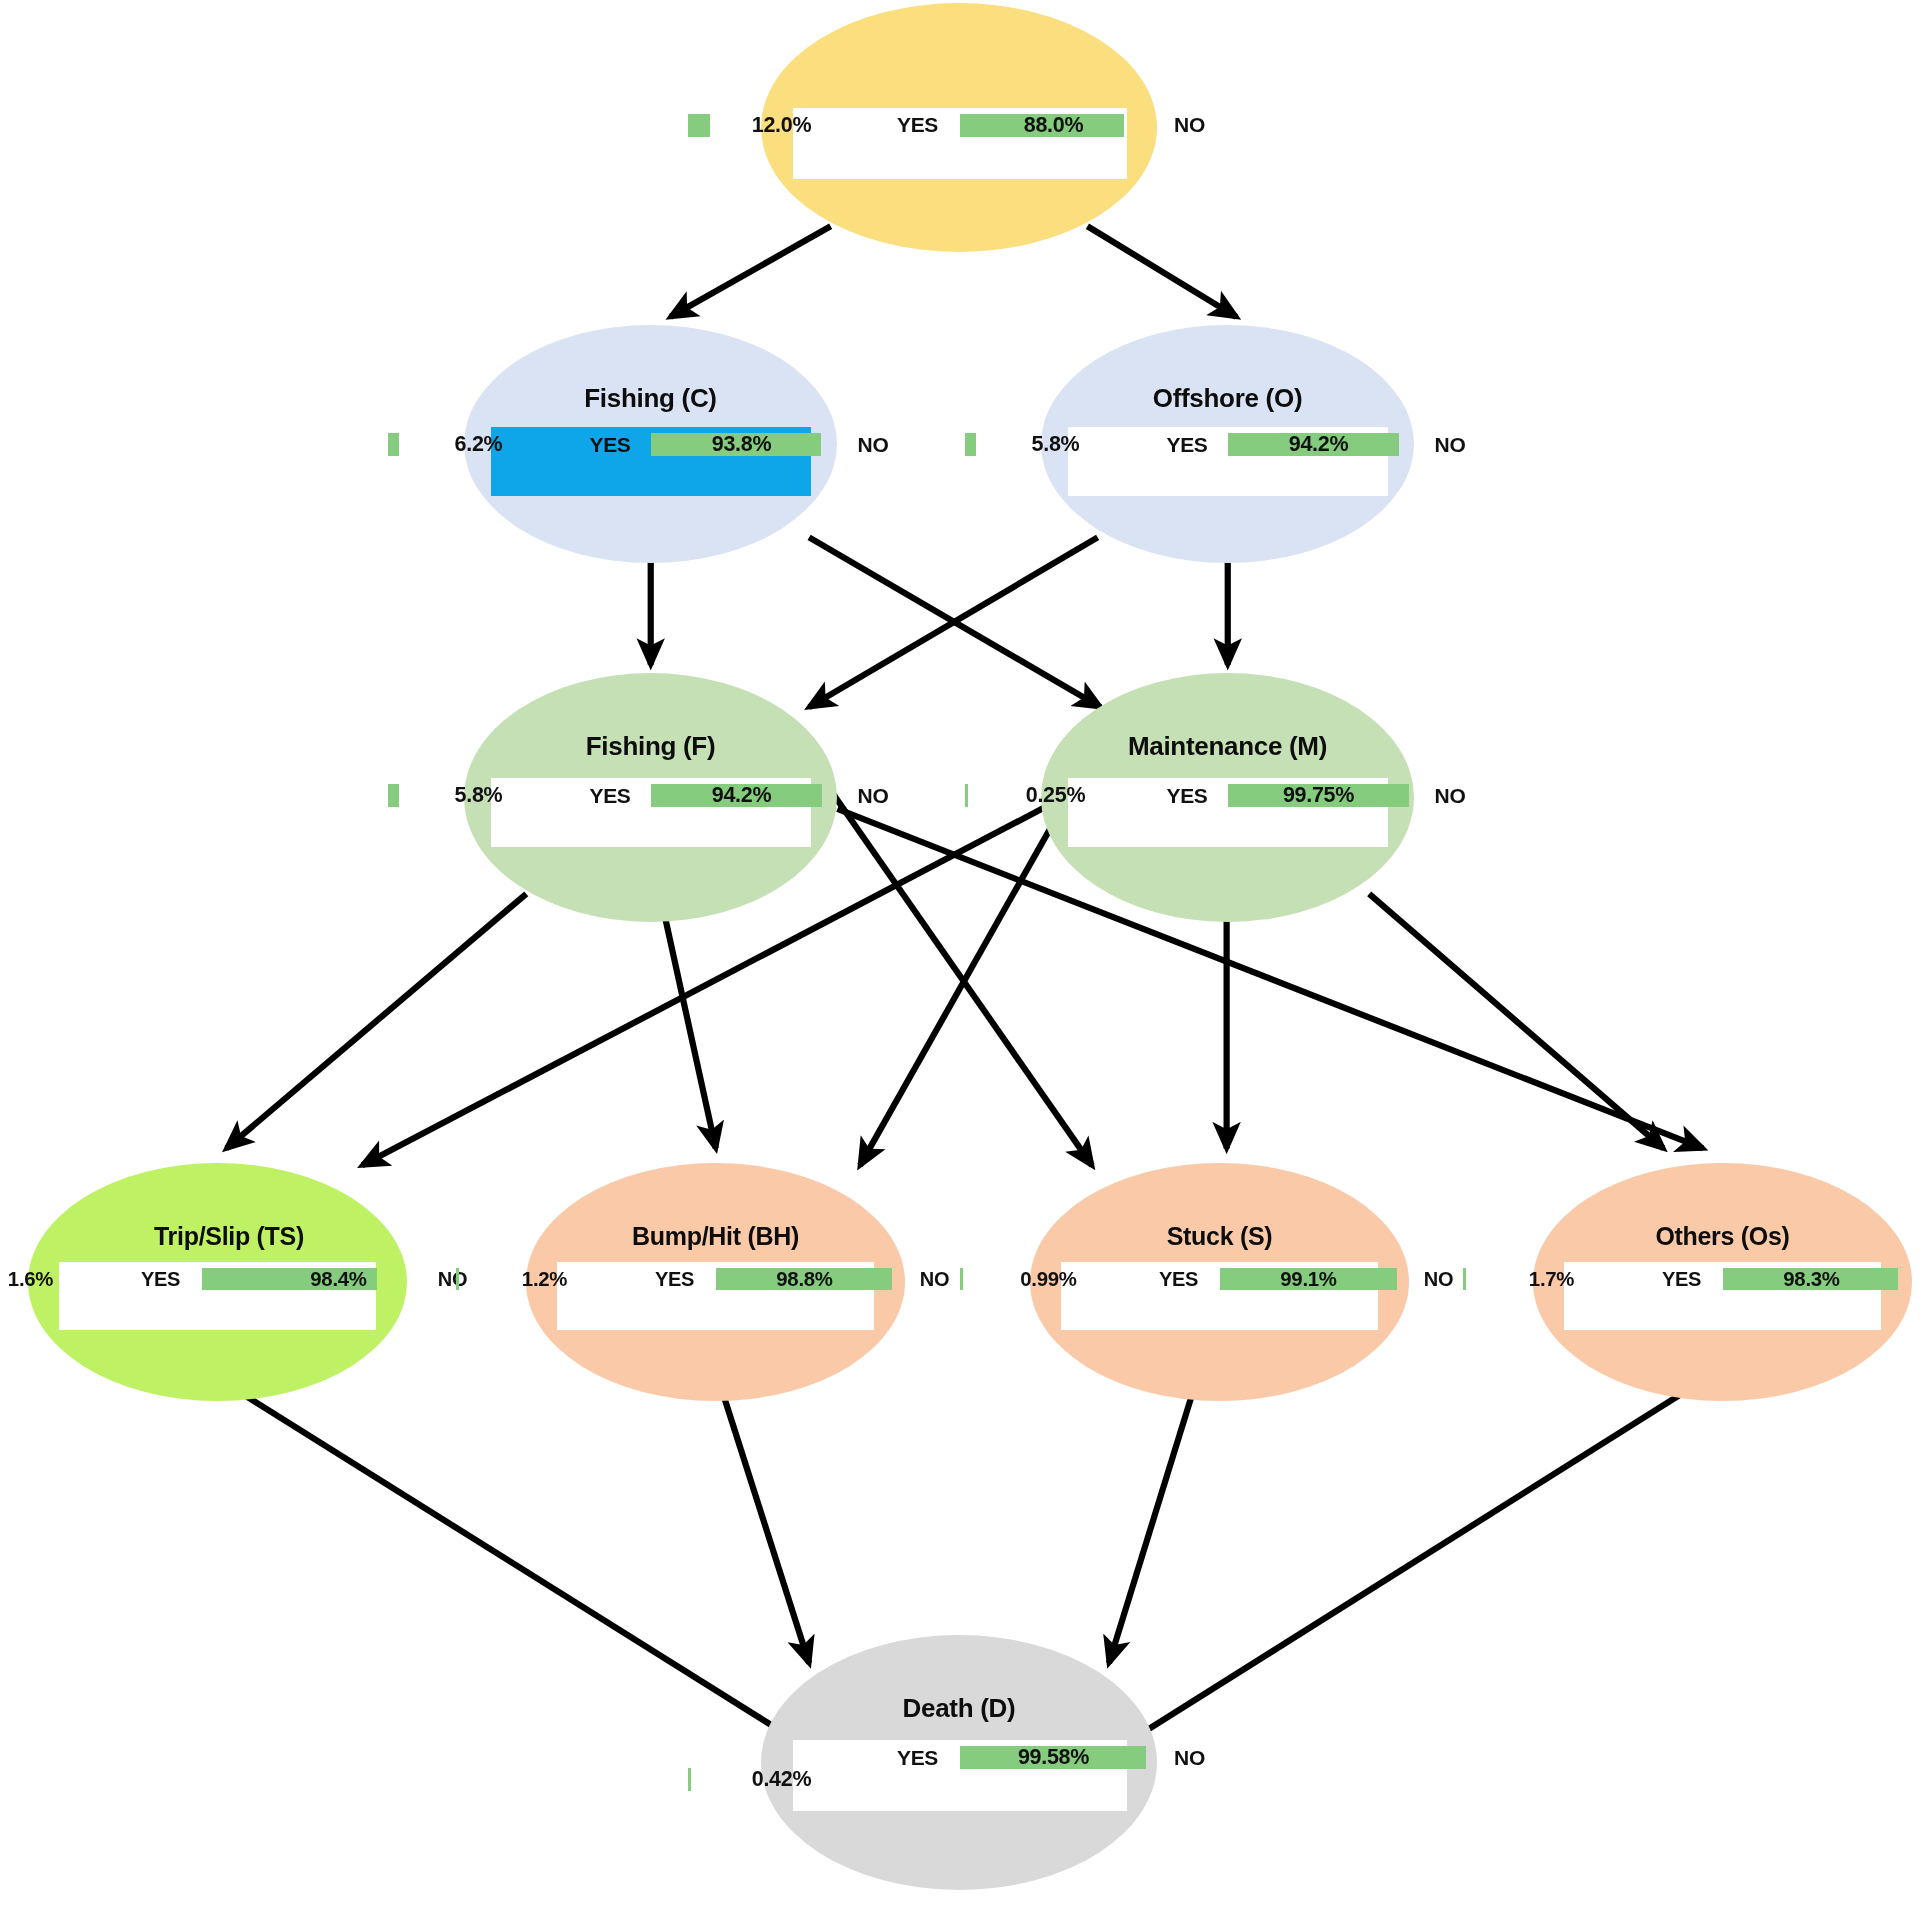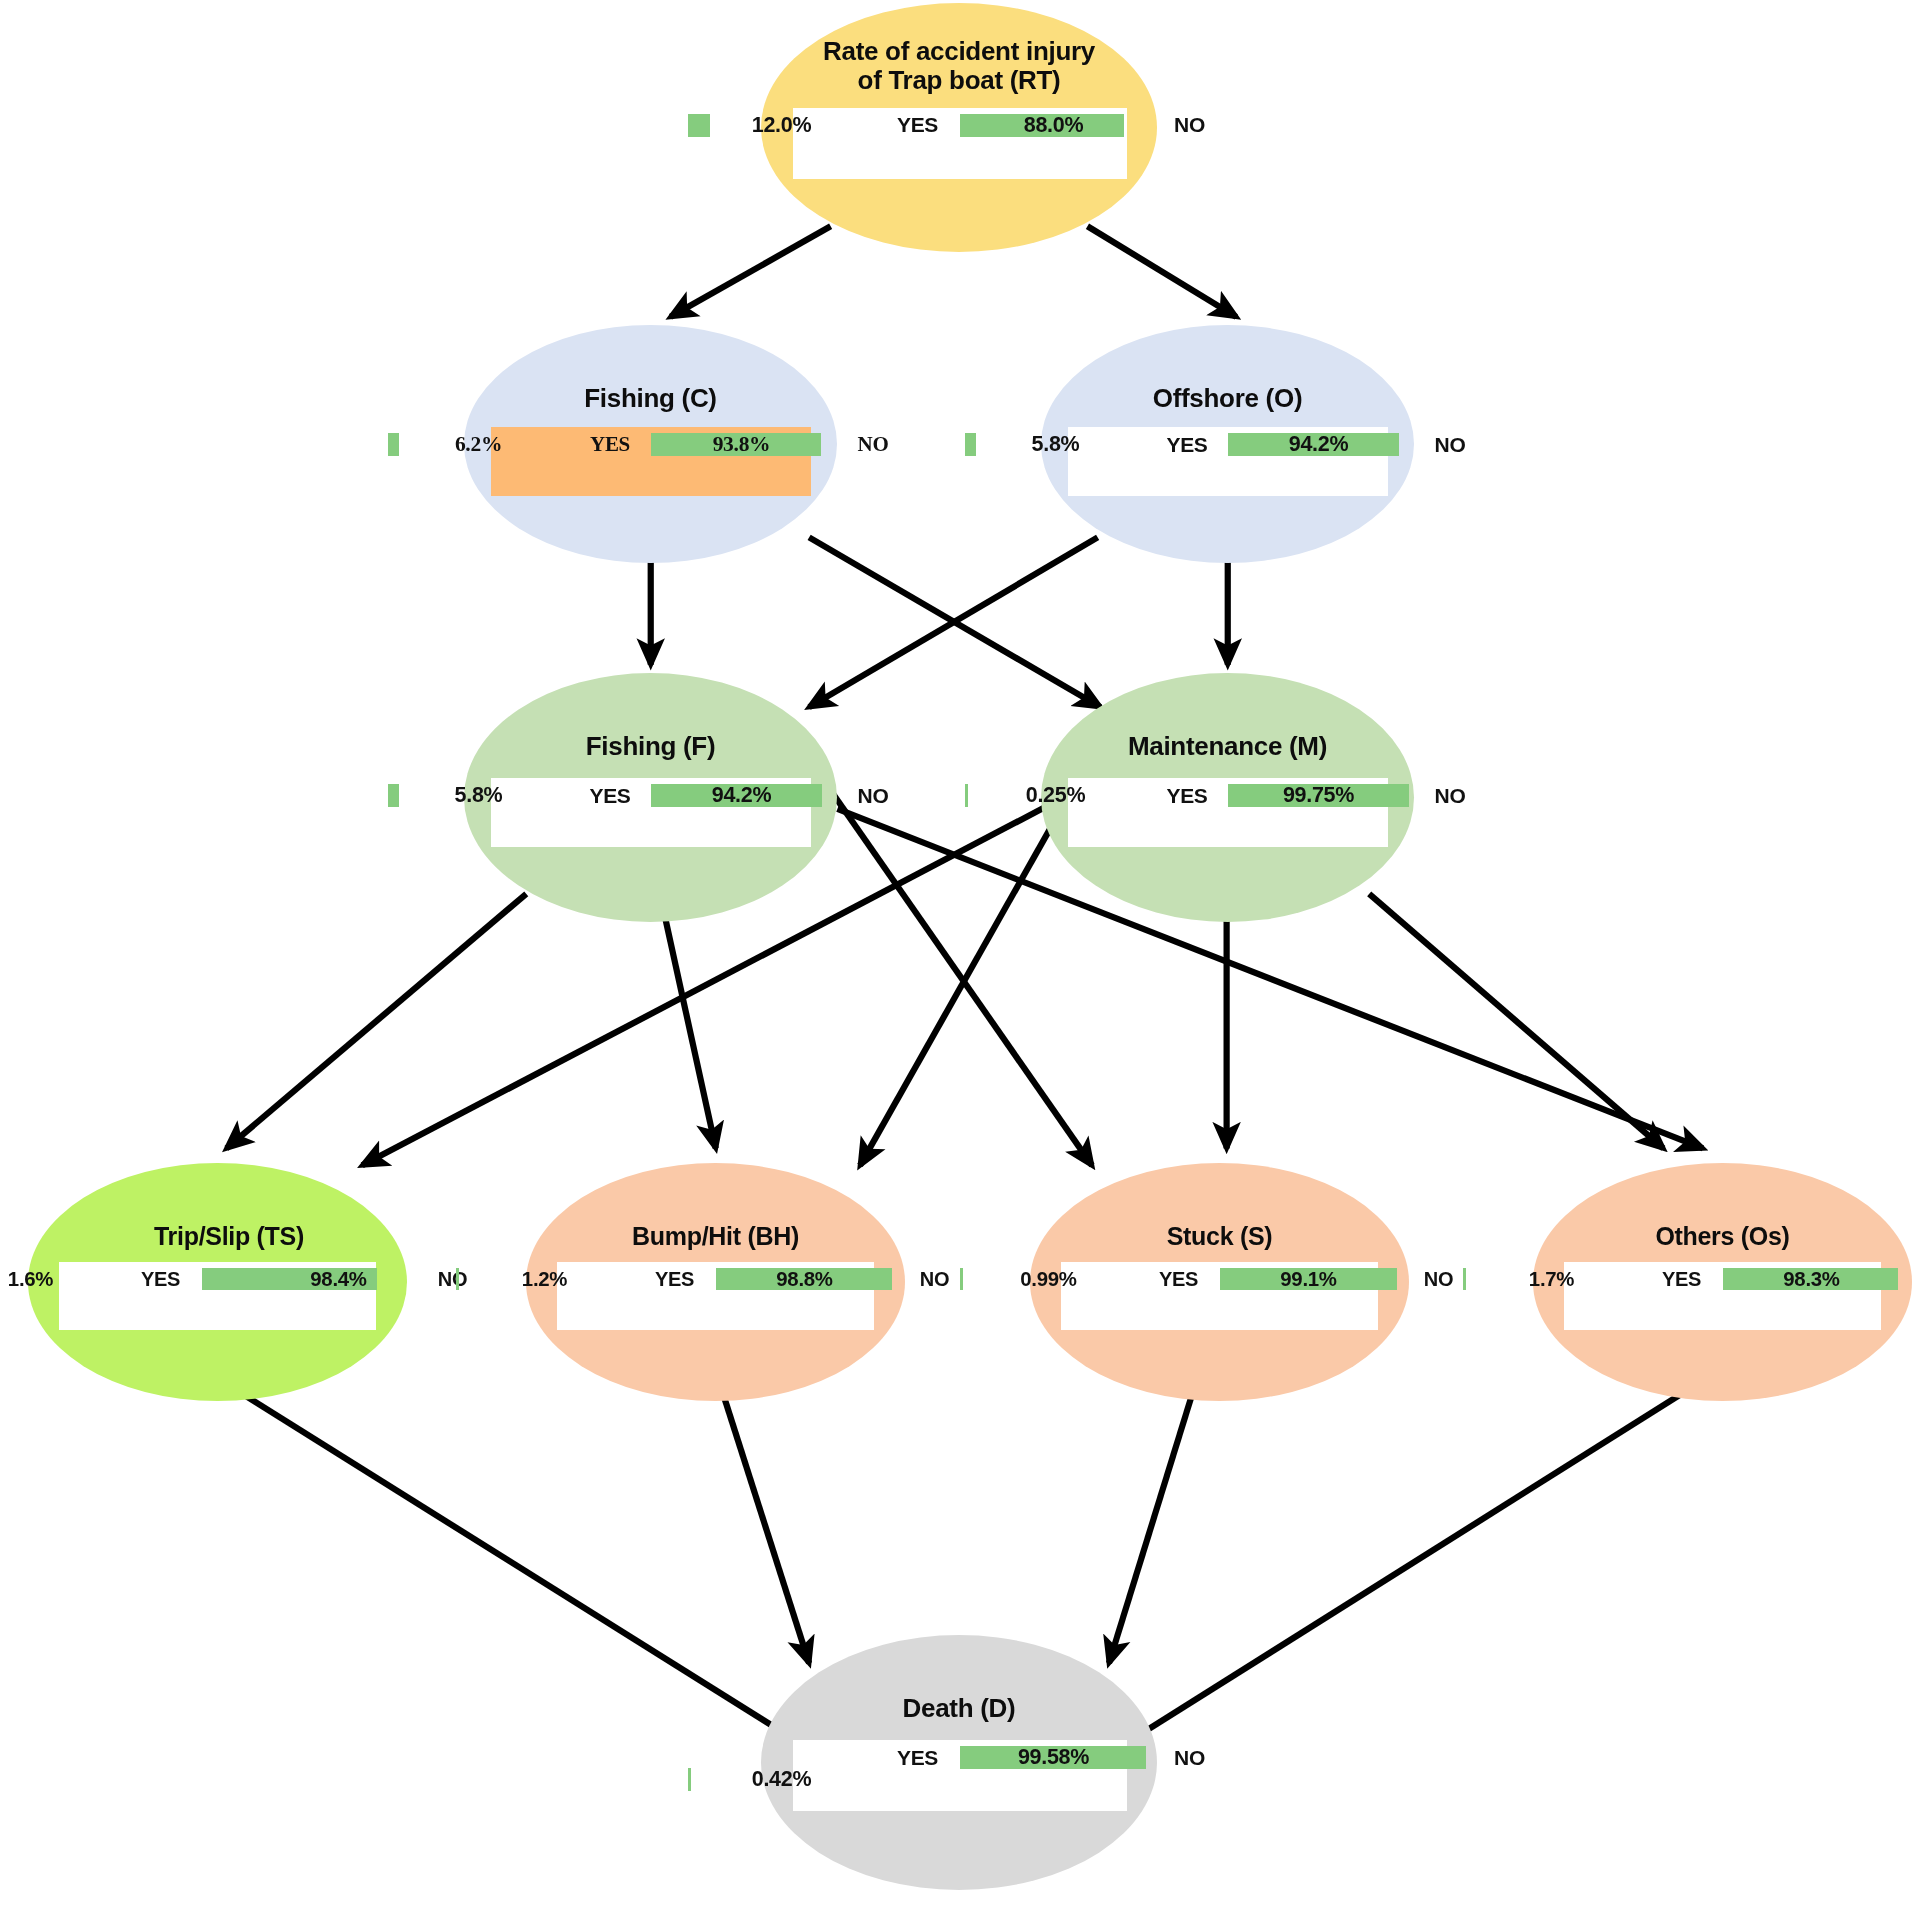--- a/index.html
+++ b/index.html
@@ -106,42 +106,40 @@
         <line x1="2168" y1="1620" x2="2168" y2="2030" stroke="#000000" stroke-width="11" marker-end="url(#ah)"></line>
         <line x1="2420" y1="1580" x2="2940" y2="2030" stroke="#000000" stroke-width="11" marker-end="url(#ah)"></line>
         <line x1="390" y1="2440" x2="1420" y2="3085" stroke="#000000" stroke-width="11" marker-end="url(#ah)"></line>
         <line x1="1275" y1="2455" x2="1430" y2="2940" stroke="#000000" stroke-width="11" marker-end="url(#ah)"></line>
         <line x1="2110" y1="2455" x2="1960" y2="2940" stroke="#000000" stroke-width="11" marker-end="url(#ah)"></line>
         <line x1="3010" y1="2440" x2="1985" y2="3085" stroke="#000000" stroke-width="11" marker-end="url(#ah)"></line>
       </g>
   </svg>
   <div id="node-layer">
       <div class="node" style="left: 761px; top: 2.8px; width: 396px; height: 249px; background: rgb(251, 222, 126);">
-        <div class="node-title" style="margin-top: 34px; font-size: 26px; width: 373px;">Rate of accident injury
-of Trap boat (RT)</div>
         <div class="cpt" style="position: absolute; left: 32px; top: 105px; width: 334px; height: 71px; background: rgb(255, 255, 255);">
           <div class="cpt-row" style="height: 35px;">
             <div class="bar-track" style="width: 187px;">
               <div class="bar-fill" style="width: 22.4px; background: rgb(133, 204, 126);"></div>
               <div class="bar-value" style="font-size: 21.5px;">12.0%</div>
             </div>
             <div class="state-label" style="width: 85px; font-size: 21px;">YES</div>
           </div>
           <div class="cpt-row" style="height: 35px;">
             <div class="bar-track" style="width: 187px;">
               <div class="bar-fill" style="width: 164px; background: rgb(133, 204, 126);"></div>
               <div class="bar-value" style="font-size: 21.5px;">88.0%</div>
             </div>
             <div class="state-label" style="width: 85px; font-size: 21px;">NO</div>
           </div>
         </div>
       </div>
       <div class="node" style="left: 464px; top: 325px; width: 373px; height: 238px; background: rgb(218, 227, 243);">
         <div class="node-title" style="margin-top: 59px; font-size: 26px; width: 351px;">Fishing (C)</div>
-        <div class="cpt" style="position: absolute; left: 27px; top: 102px; width: 320px; height: 69px; background: #fdba74; font-family: Liberation Serif, serif;">
+        <div class="cpt" style="position: absolute; left: 27px; top: 102px; width: 320px; height: 69px; background: #0ea5e9;">
           <div class="cpt-row" style="height: 35px;">
             <div class="bar-track" style="width: 181px;">
               <div class="bar-fill" style="width: 11.2px; background: rgb(133, 204, 126);"></div>
               <div class="bar-value" style="font-size: 21.5px;">6.2%</div>
             </div>
             <div class="state-label" style="width: 82px; font-size: 21px;">YES</div>
           </div>
           <div class="cpt-row" style="height: 35px;">
             <div class="bar-track" style="width: 181px;">
               <div class="bar-fill" style="width: 170px; background: rgb(133, 204, 126);"></div>

